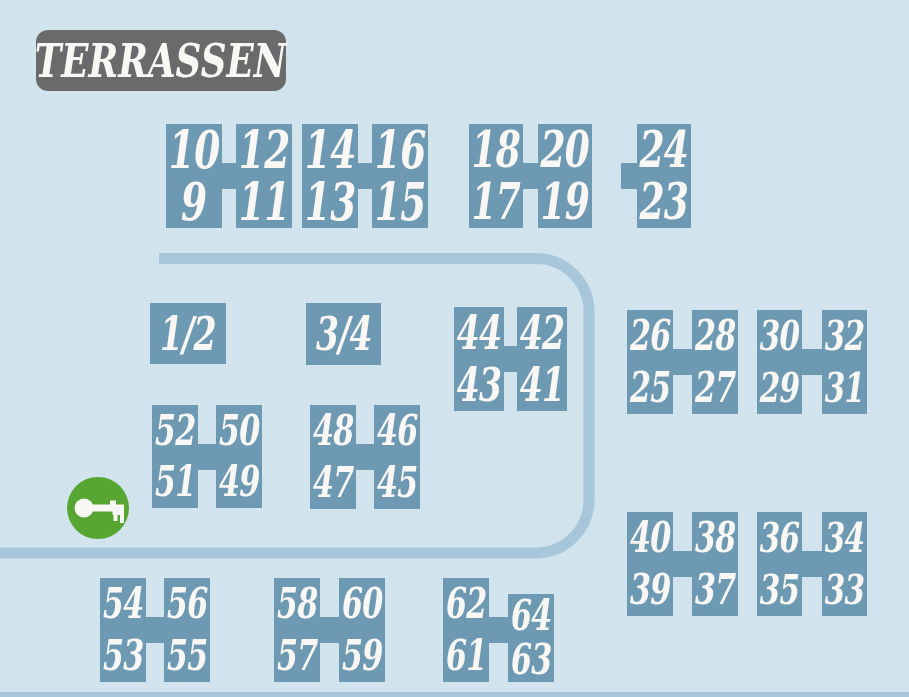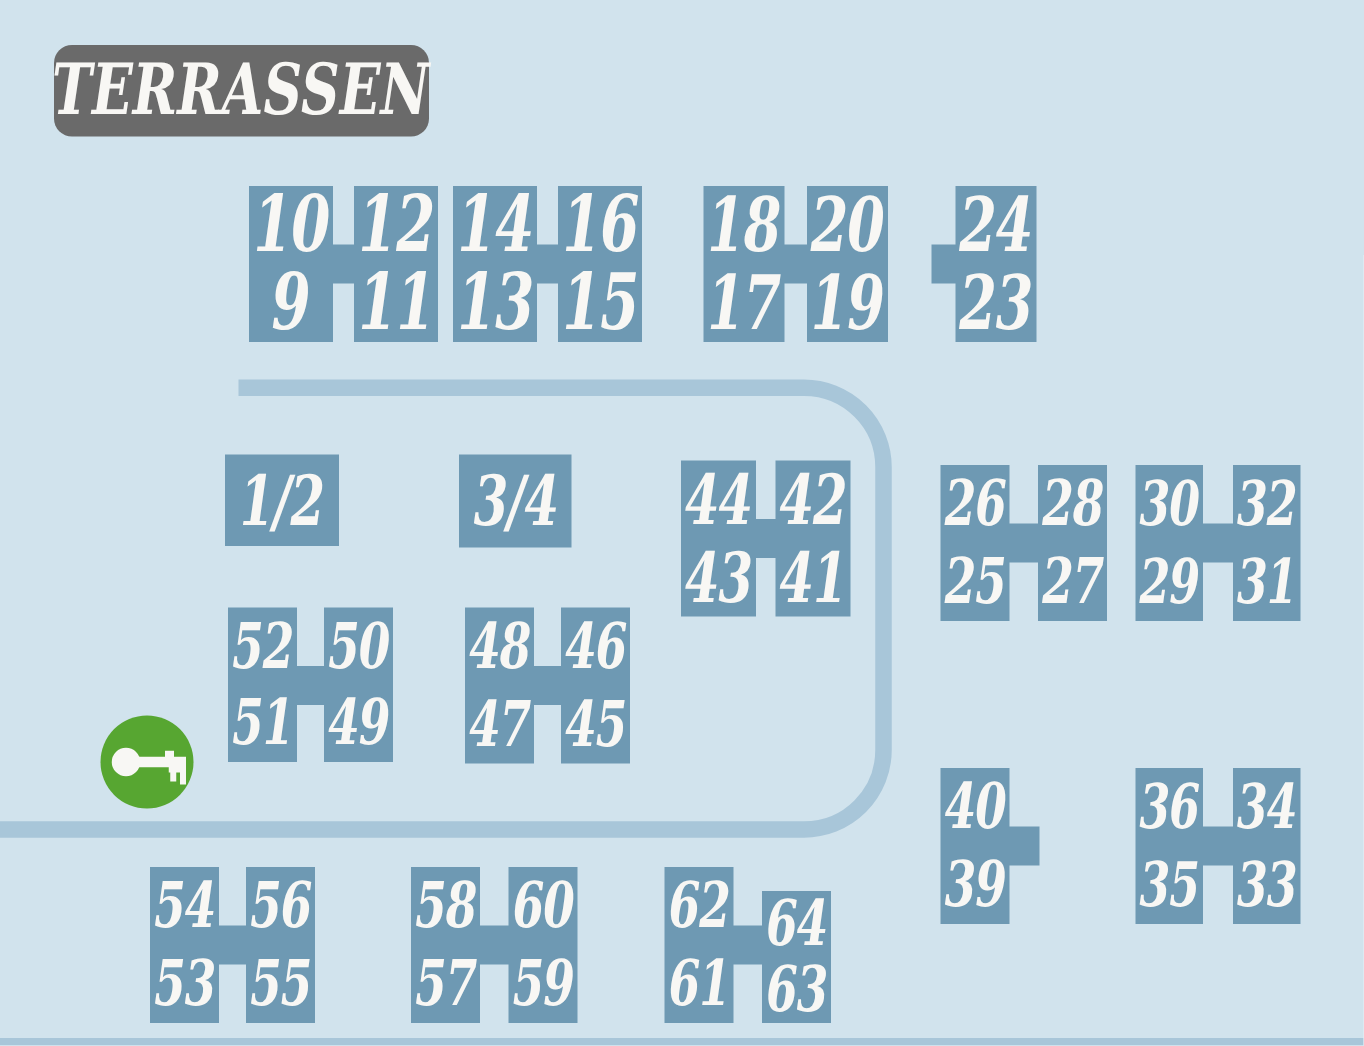--- a/index.html
+++ b/index.html
@@ -246,20 +246,28 @@
       </div>
       <div class="h-block" style="left: 627px; top: 512px; width: 111px; height: 104px;">
         <div class="h-col" style="left: 0px; width: 46px;">
           <div class="cell-half">
             <span class="num" style="font-size: 42px;">40</span>
           </div>
           <div class="cell-half">
             <span class="num" style="font-size: 42px;">39</span>
           </div>
         </div>
+        <div class="h-col" style="right: 0px; width: 46px;">
+          <div class="cell-half">
+            <span class="num" style="font-size: 42px;">38</span>
+          </div>
+          <div class="cell-half">
+            <span class="num" style="font-size: 42px;">37</span>
+          </div>
+        </div>
         <div class="h-bar" style="left: 45px; width: 21px; top: 39px; height: 26px;"></div>
       </div>
       <div class="h-block" style="left: 757px; top: 512px; width: 110px; height: 104px;">
         <div class="h-col" style="left: 0px; width: 45px;">
           <div class="cell-half">
             <span class="num" style="font-size: 41px;">36</span>
           </div>
           <div class="cell-half">
             <span class="num" style="font-size: 41px;">35</span>
           </div>

